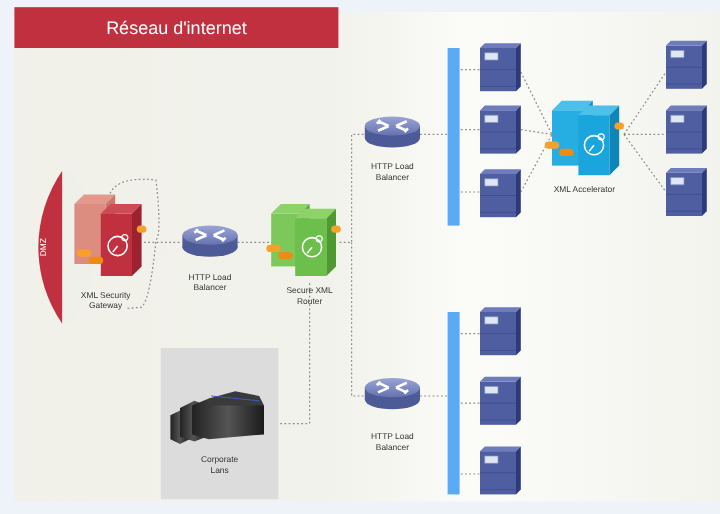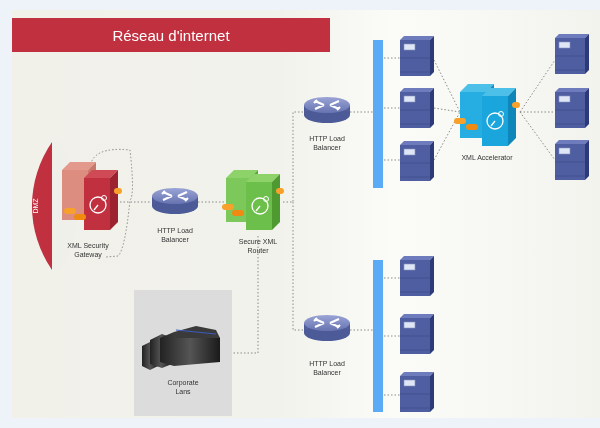--- a/index.html
+++ b/index.html
@@ -1,20 +1,20 @@
 <!DOCTYPE html>
 <html><head>
 <meta charset="utf-8">
 <style>
   html, body { margin:0; padding:0; }
   body { width:600px; height:428px; background:#eef2f9; position:relative; overflow:hidden;
          font-family:"Liberation Sans", sans-serif; }
   #canvas { position:absolute; left:12px; top:10px; width:588px; height:408px;
             background:linear-gradient(90deg,#f1f1ea 0%,#f2f2ec 45%,#fbfbf8 65%,#f3f3ee 100%); }
-  #title-bar { position:absolute; left:12px; top:18px; width:318px; height:34px; background:#c0303f;
+  #title-bar { position:absolute; left:12px; top:6px; width:270px; height:34px; background:#c0303f;
                color:#fff; font-size:15px; display:flex; align-items:center; justify-content:center; }
   #corp-box { position:absolute; left:134px; top:290px; width:98px; height:126px; background:#dcdcdc; }
   svg { position:absolute; left:0; top:0; }
   .lbl { font-family:"Liberation Sans", sans-serif; font-size:7px; fill:#333; text-anchor:middle; }
   .conn { fill:none; stroke:#8a8a8a; stroke-width:1; stroke-dasharray:1.5 2; }
 </style>
 </head>
 <body>
 
 <div id="canvas"></div>

